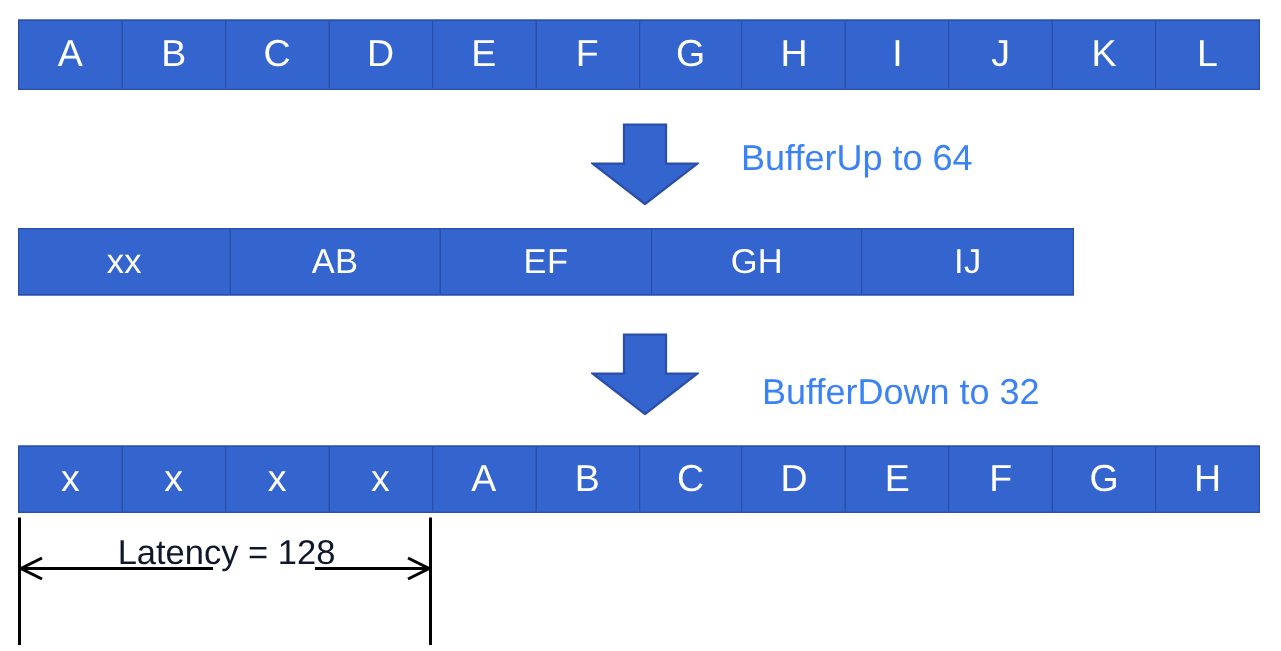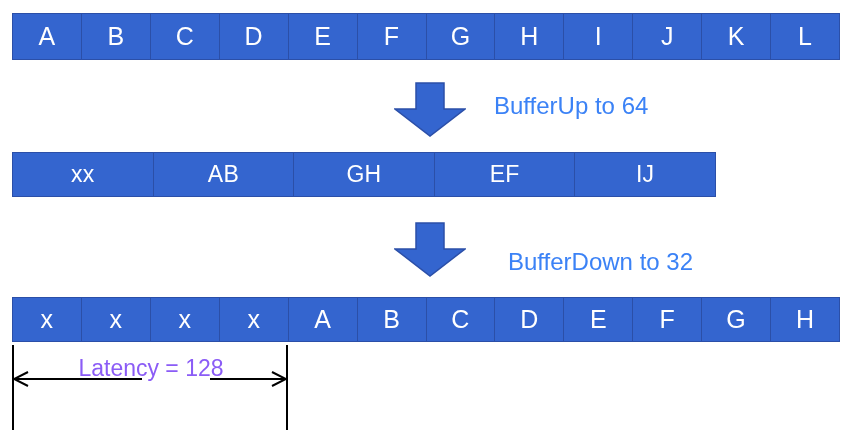--- a/index.html
+++ b/index.html
@@ -90,21 +90,21 @@
   }
 
   #latency-text {
     position: absolute;
     left: 58px;
     top: 355px;
     width: 186px;
     text-align: center;
     font-size: 23px;
     line-height: 26px;
-    color: #8b5cf6;
+    color: #0f172a;
   }
   #latency-text .ln { display: block; }
 </style>
 </head>
 <body>
 
 <div class="stage">
 
   <div class="buffer-row" id="row-top">
     <div class="cell">A</div>
@@ -124,22 +124,22 @@
   <div class="arrow-block" id="arrow-up64">
     <svg width="72" height="55" viewBox="0 0 72 55">
       <polygon points="22,1 50,1 50,27 71,27 36,54 1,27 22,27" fill="#3465CF" stroke="#2B4FA8" stroke-width="1.5" stroke-linejoin="miter"></polygon>
     </svg>
   </div>
   <div class="arrow-label" id="label-up64">BufferUp to 64</div>
 
   <div class="buffer-row" id="row-middle">
     <div class="cell">xx</div>
     <div class="cell">AB</div>
+    <div class="cell">EF</div>
     <div class="cell">GH</div>
-    <div class="cell">EF</div>
     <div class="cell">IJ</div>
   </div>
 
   <div class="arrow-block" id="arrow-down32">
     <svg width="72" height="55" viewBox="0 0 72 55">
       <polygon points="22,1 50,1 50,27 71,27 36,54 1,27 22,27" fill="#3465CF" stroke="#2B4FA8" stroke-width="1.5" stroke-linejoin="miter"></polygon>
     </svg>
   </div>
   <div class="arrow-label" id="label-down32">BufferDown to 32</div>
 

